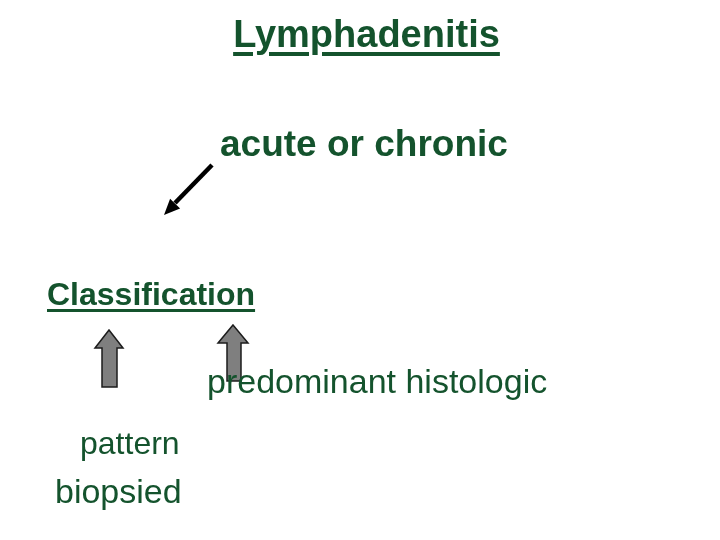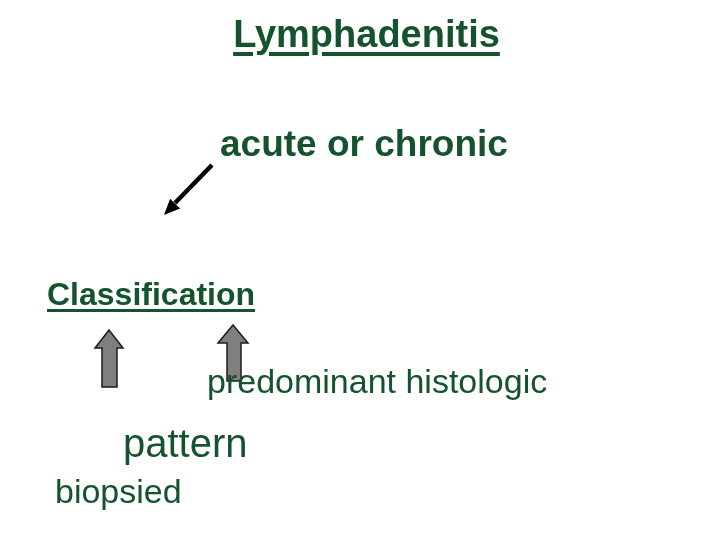--- a/index.html
+++ b/index.html
@@ -31,21 +31,21 @@
     font-size: 34px; font-weight: bold; line-height: 34px;
   }
   .classification {
     left: 47px; top: 278px;
     font-size: 32px; font-weight: bold; line-height: 32px;
     text-decoration: underline;
     text-decoration-thickness: 3px;
     text-underline-offset: 4px;
   }
   .basis-line1 { left: 207px; top: 364px; font-size: 34px; line-height: 34px; }
-  .basis-line2 { left: 80px;  top: 426px; font-size: 40px; line-height: 34px; margin-left: 43px; }
+  .basis-line2 { left: 80px;  top: 426px; font-size: 32px; line-height: 34px; }
   .basis-line3 { left: 55px;  top: 474px; font-size: 34px; line-height: 34px; }
   .annot-arrow-svg { left: 150px; top: 155px; }
   .block-arrows-svg { left: 90px; top: 318px; }
   .block-arrows-svg polygon { stroke: #1c1c1c; stroke-width: 1.5; stroke-linejoin: miter; }
 </style>
 </head>
 <body>
 
 <div class="slide">
 

